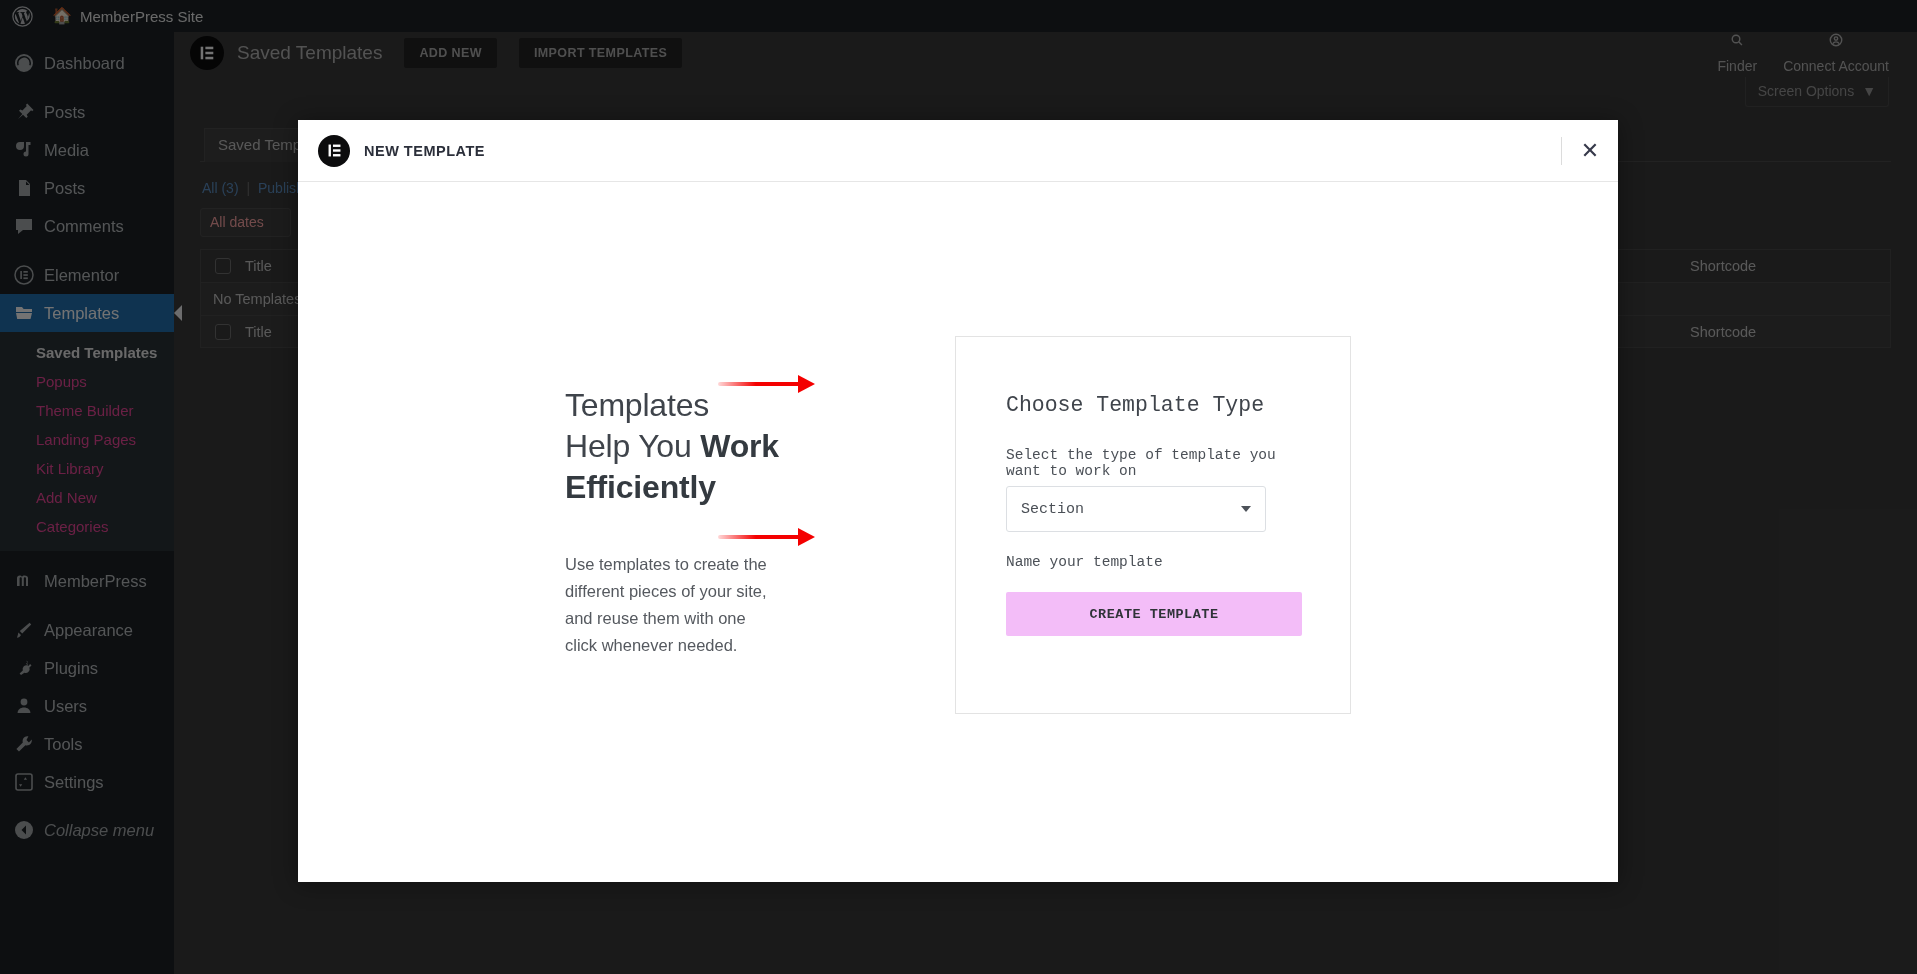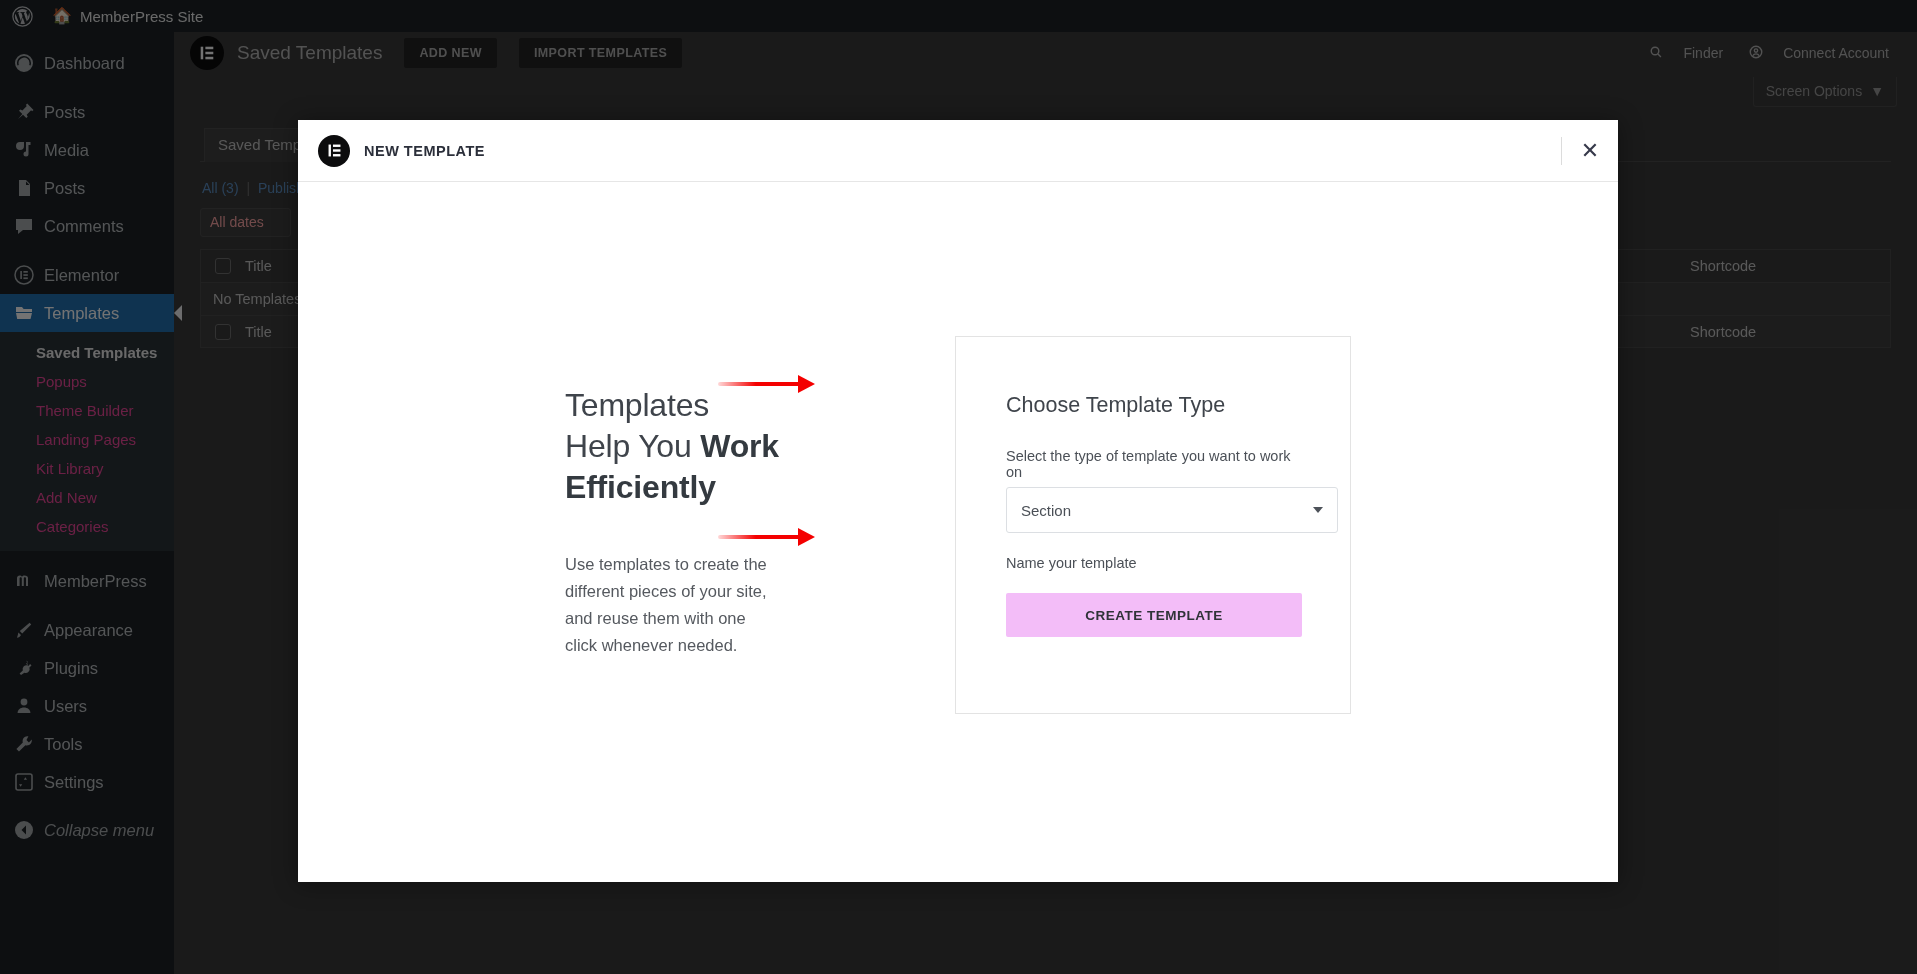--- a/index.html
+++ b/index.html
@@ -105,34 +105,34 @@
     font-size: 12.5px; font-weight: bold;
     letter-spacing: .4px;
     display: flex; align-items: center;
     border-radius: 2px;
   }
   .e-top-right {
     margin-left: auto; display: flex; align-items: center;
     gap: 26px; padding-right: 28px;
     color: #b7b7b7; font-size: 14px;
   }
-  .e-top-right .lnk { display: flex; align-items: center; gap: 20px; }
+  .e-top-right .lnk { display: flex; align-items: center; gap: 8px; flex-direction: column; }
   .e-top-right svg { width: 14px; height: 14px; fill: none; stroke: #b7b7b7; stroke-width: 2; }
 
   
   .wpbody {
     position: absolute; top: 74px; left: 174px;
     width: 1743px; height: 900px;
     background: #3b3b3b;
     z-index: 1;
   }
   .screen-meta-row {
     display: flex; justify-content: flex-end;
     height: 36px; align-items: center;
-    padding-right: 20px;
+    padding-right: 28px;
   }
   .screen-options-tab {
     border: 1px solid #4a4a4a; border-top: none;
     background: #3b3b3b;
     color: #9a9a9a;
     font-size: 14px;
     padding: 6px 12px 7px 12px;
     display: flex; align-items: center; gap: 8px;
     border-radius: 0 0 3px 3px;
   }
@@ -261,34 +261,35 @@
     line-height: 1.63;
     color: #55595f;
     width: 215px;
   }
 
   .form-card {
     width: 396px; height: 378px;
     border: 1px solid #e3e3e3;
     background: #fff;
     padding: 56px 50px 0 50px;
+    font-family: Liberation Mono, monospace;
   }
   .form-card h3 {
     font-size: 21.5px;
     font-weight: 400;
     color: #3f444b;
     margin-bottom: 30px;
   }
   .field-label {
     font-size: 14.5px;
     color: #4b5057;
     margin-bottom: 7px;
   }
   .select-ctl, .text-ctl {
-    width: 332px; height: 46px;
+    width: 260px; height: 46px;
     border: 1px solid #dcdfe3;
     border-radius: 3px;
     display: flex; align-items: center;
     padding: 0 14px;
     font-size: 15px;
     color: #4a4f56;
     background: #fff;
     gap: 44px;
   }
   .select-ctl .caret {

